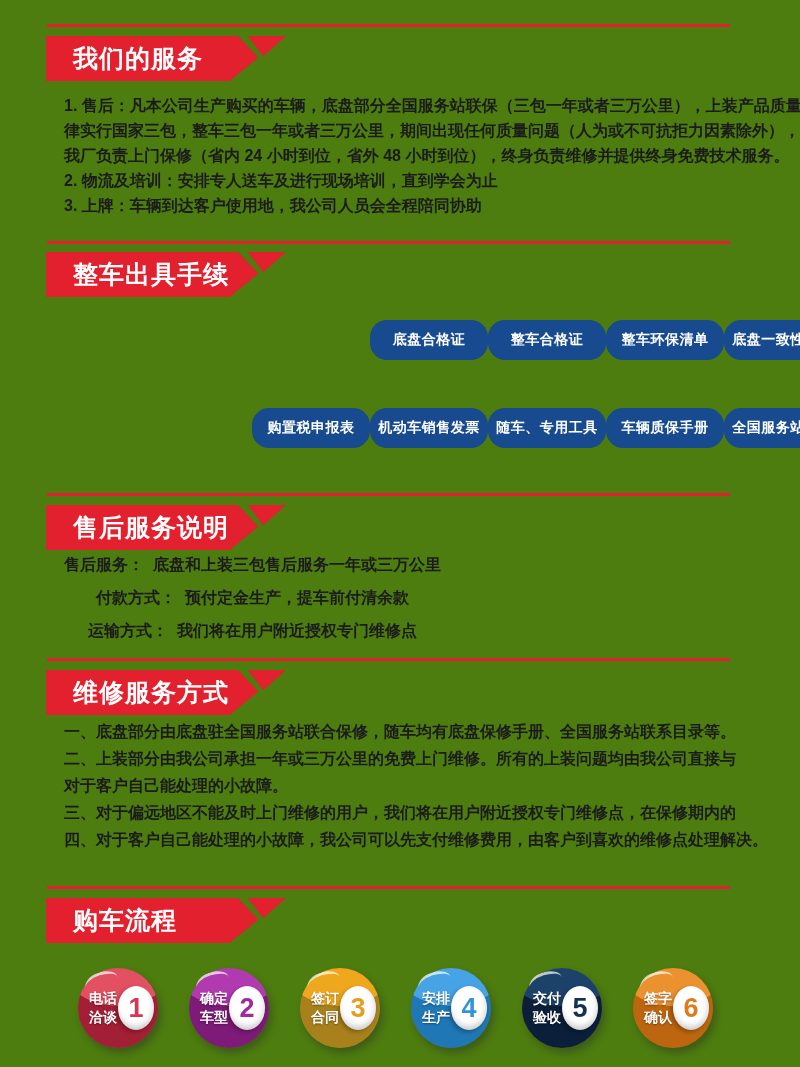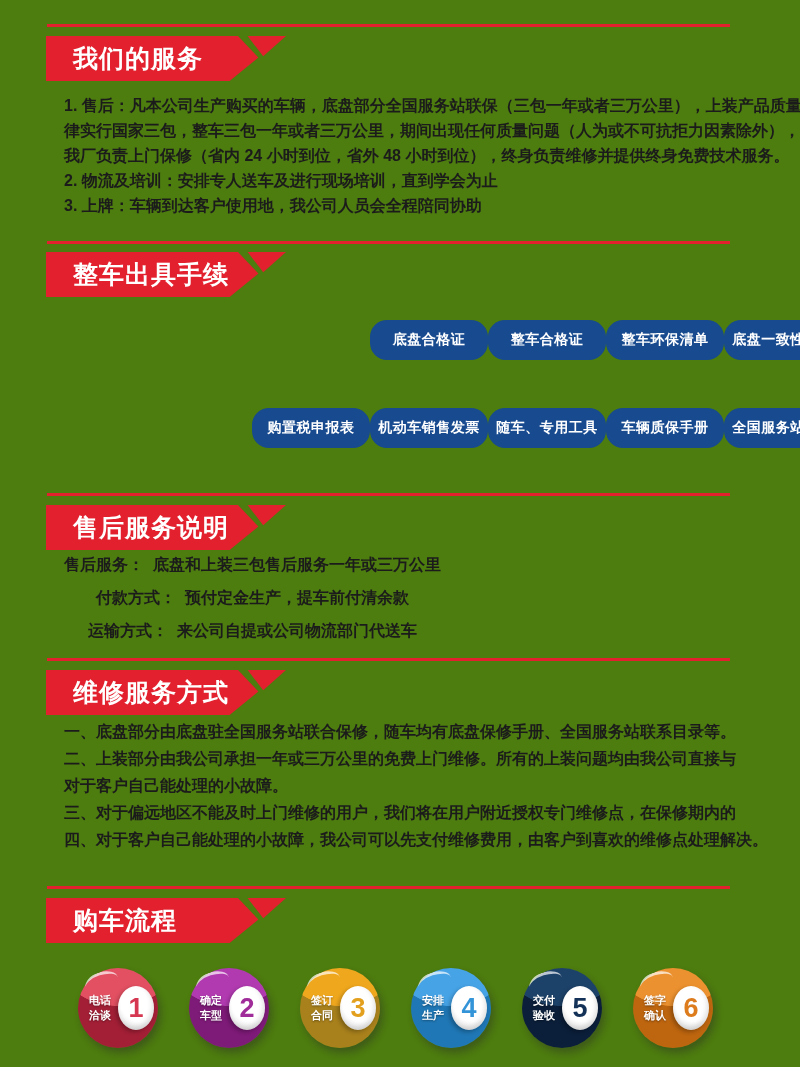--- a/index.html
+++ b/index.html
@@ -32,21 +32,21 @@
   .pill{width:118px;height:40px;background:#174a8f;border-radius:17px;color:#fff;
     font-size:14px;font-weight:bold;letter-spacing:.5px;display:flex;
     align-items:center;justify-content:center;white-space:nowrap;}
 
   
   .step{position:absolute;top:968px;width:80px;height:80px;border-radius:50%;
     box-shadow:3px 5px 7px rgba(40,40,40,.38);}
   .step::before{content:"";position:absolute;left:7px;top:4px;width:34px;height:18px;
     border-radius:50%;border-top:3px solid rgba(255,255,255,.7);transform:rotate(-18deg);}
   .step-label{position:absolute;left:11px;top:50%;transform:translateY(-50%);
-    font-size:11px;font-weight:bold;color:#fff;line-height:1.35;text-align:center;
+    font-size:14px;font-weight:bold;color:#fff;line-height:1.35;text-align:center;
     text-shadow:0 1px 2px rgba(0,0,0,.4);z-index:2;}
   .step-num{position:absolute;right:4px;top:50%;transform:translateY(-50%);
     width:36px;height:44px;border-radius:50%;
     background:radial-gradient(circle at 62% 35%,#ffffff 55%,#d7d7d7 100%);
     box-shadow:-2px 2px 4px rgba(0,0,0,.28), inset -2px -3px 5px rgba(0,0,0,.12);
     display:flex;align-items:center;justify-content:center;
     font-size:27px;font-weight:bold;z-index:1;}
   .s1{background:radial-gradient(ellipse 100% 72% at 50% -2%,#e25062 68%,#a31f36 69%);}
   .s1 .step-num{color:#d53750;}
   .s2{background:radial-gradient(ellipse 100% 72% at 50% -2%,#b13ab0 68%,#7e1a78 69%);}
@@ -101,21 +101,21 @@
 
   <div class="rule" style="top:493px"></div>
   <div class="banner" style="top:505px">
     <div class="banner-body"></div>
     <div class="banner-tip"></div>
     <div class="banner-text">售后服务说明</div>
   </div>
   <div class="txt txt-aftersales" style="top:548px">
     <div class="ln"><span class="kv-label">售后服务：</span><span>底盘和上装三包售后服务一年或三万公里</span></div>
     <div class="ln"><span class="kv-label">付款方式：</span><span>预付定金生产，提车前付清余款</span></div>
-    <div class="ln"><span class="kv-label">运输方式：</span><span>来公司自提或公司物流部门代送车</span></div>
+    <div class="ln"><span class="kv-label">运输方式：</span><span>我们将在用户附近授权专门维修点</span></div>
   </div>
 
   <div class="rule" style="top:658px"></div>
   <div class="banner" style="top:670px">
     <div class="banner-body"></div>
     <div class="banner-tip"></div>
     <div class="banner-text">维修服务方式</div>
   </div>
   <div class="txt txt-repair" style="top:718px">
     <div class="ln">一、底盘部分由底盘驻全国服务站联合保修，随车均有底盘保修手册、全国服务站联系目录等。</div>

